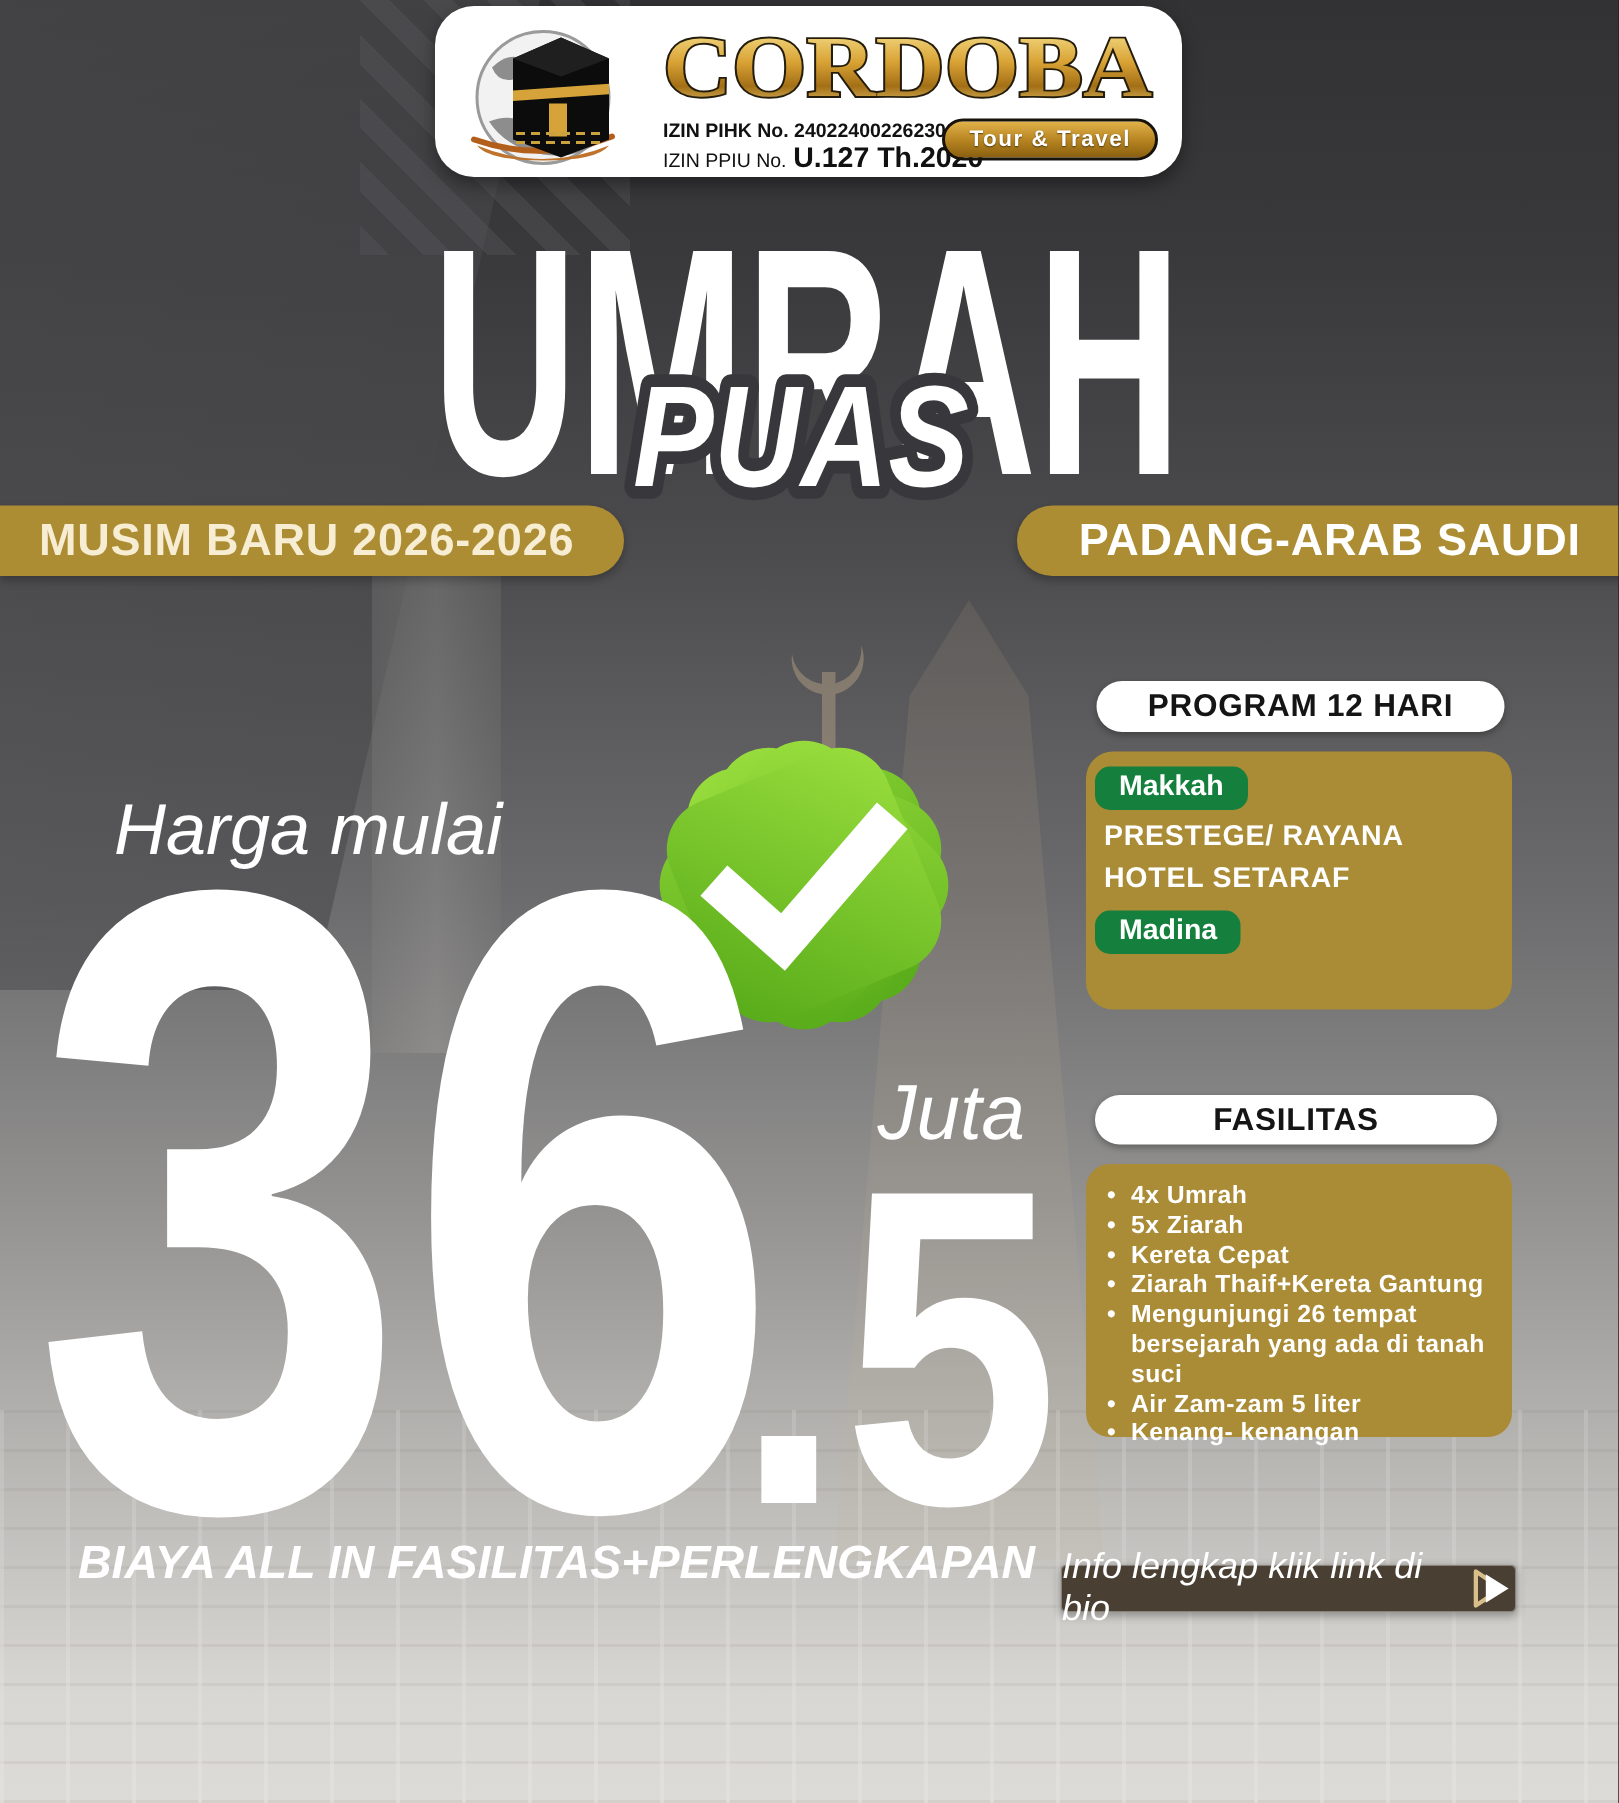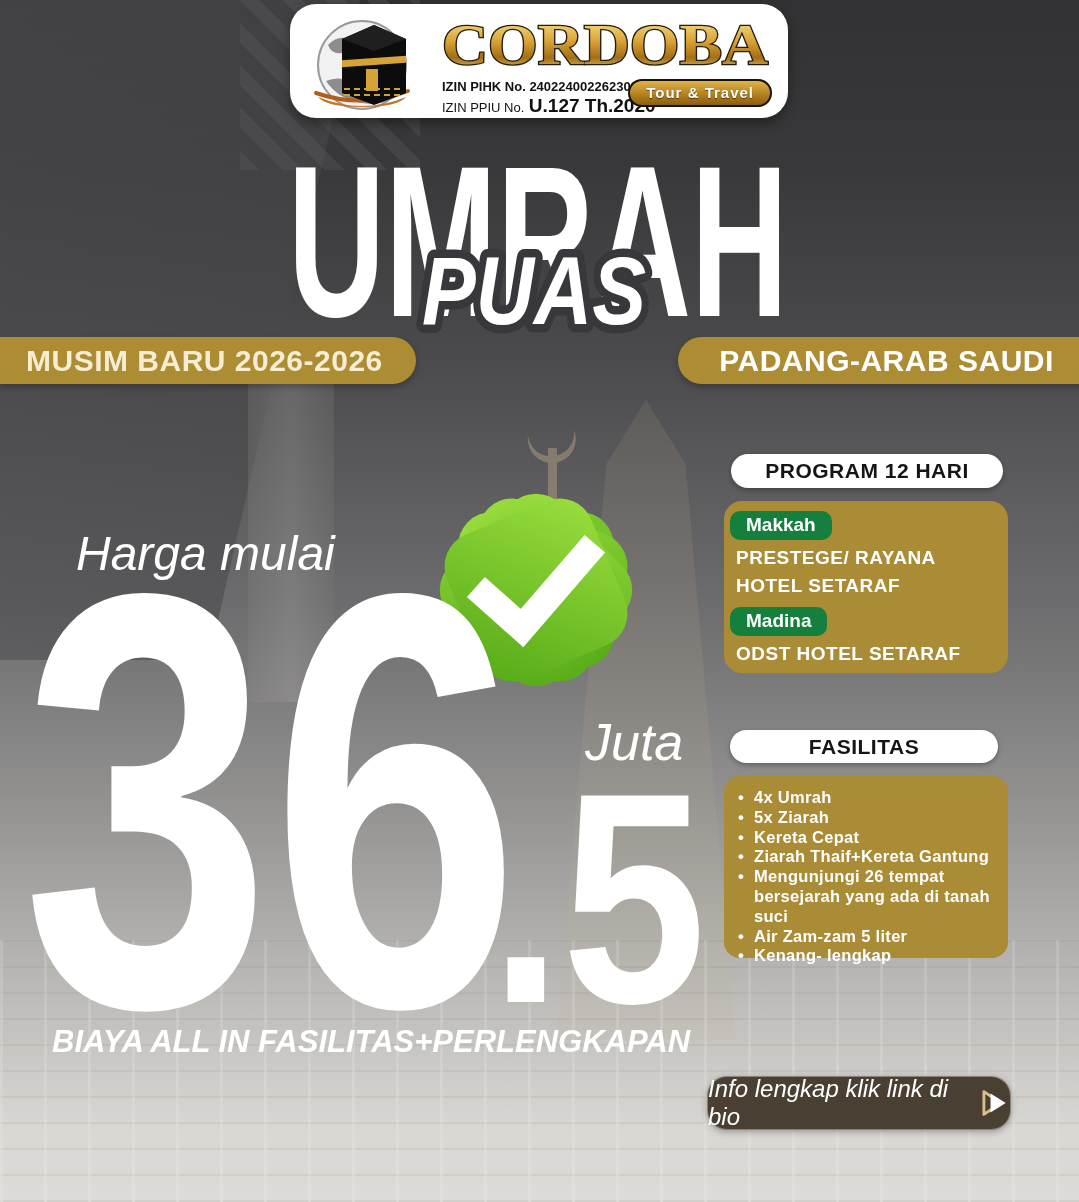--- a/index.html
+++ b/index.html
@@ -72,24 +72,24 @@
     font-style:italic;letter-spacing:0;}
   
   .fasilitas-pill{left:730px;top:730px;width:268px;height:33px;}
   .fasilitas-box{position:absolute;left:724px;top:776px;width:284px;height:182px;background:#aa8b36;
     border-radius:16px;box-sizing:border-box;padding:12px 8px 8px 12px;}
   .fasilitas-box ul{margin:0;padding:0;list-style:none;}
   .fasilitas-box li{position:relative;color:#fff;font-size:16.5px;font-weight:bold;line-height:1.2;
     letter-spacing:.3px;padding-left:18px;}
   .fasilitas-box li::before{content:"•";position:absolute;left:2px;top:0;}
   
-  .cta{position:absolute;left:707px;top:1043px;width:304px;height:54px;background:#493f33;
-    border-radius:20px;border:1px solid rgba(255,255,255,.35);box-sizing:border-box;
+  .cta{position:absolute;left:707px;top:1043px;width:304px;height:32px;background:#493f33;
+    border-radius:4px;border:1px solid rgba(255,255,255,.35);box-sizing:border-box;
     display:flex;align-items:center;justify-content:center;gap:9px;cursor:pointer;
-    box-shadow:0 2px 6px rgba(0,0,0,.3);margin-top:33px;}
+    box-shadow:0 2px 6px rgba(0,0,0,.3);}
   .cta span{color:#fff;font-size:24px;font-style:italic;}
 </style>
 </head>
 <body>
 
 <div class="poster">
 
   <div class="bg-art bg-marble"></div>
   <div class="bg-art bg-lattice"></div>
   <div class="bg-art bg-pillar"></div>
@@ -154,21 +154,20 @@
     <span>PROGRAM 12 HARI</span>
   </div>
   <div class="program-box">
     <div class="city-badge">
       <span>Makkah</span>
     </div>
     <div class="hotel-line">PRESTEGE/ RAYANA HOTEL SETARAF</div>
     <div class="city-badge madina-badge">
       <span>Madina</span>
     </div>
-    <div class="hotel-line">ODST HOTEL SETARAF</div>
   </div>
 
   <div class="price-label">Harga mulai</div>
 
   <svg class="check-badge" width="232" height="232" viewBox="0 0 232 232">
     <defs>
       <linearGradient id="greengrad" x1="0" y1="0" x2="1" y2="1">
         <stop offset="0%" stop-color="#9bdf3e"></stop>
         <stop offset="100%" stop-color="#55a918"></stop>
       </linearGradient>
@@ -195,21 +194,21 @@
     <span>FASILITAS</span>
   </div>
   <div class="fasilitas-box">
     <ul>
       <li>4x Umrah</li>
       <li>5x Ziarah</li>
       <li>Kereta Cepat</li>
       <li>Ziarah Thaif+Kereta Gantung</li>
       <li>Mengunjungi 26 tempat bersejarah yang ada di tanah suci</li>
       <li>Air Zam-zam 5 liter</li>
-      <li>Kenang- lengkap</li>
+      <li>Kenang- kenangan</li>
     </ul>
   </div>
 
   <div class="cta">
     <span>Info lengkap klik link di bio</span>
     <svg width="30" height="28" viewBox="0 0 30 28">
       <path d="M2 2 L20 14 L2 26 Z" fill="none" stroke="#d9c08a" stroke-width="3" stroke-linejoin="round"></path>
       <path d="M9 4 L25 14 L9 24 Z" fill="#ffffff"></path>
     </svg>
   </div>

